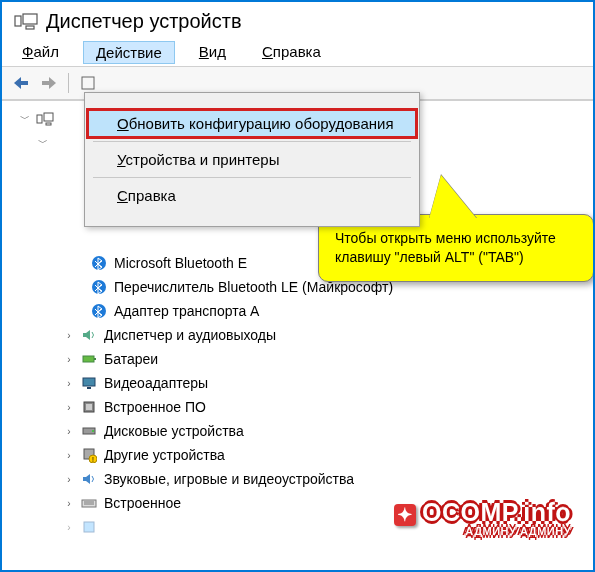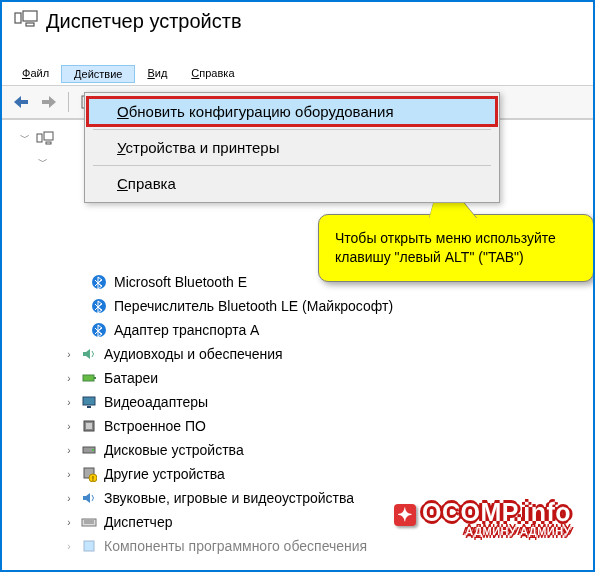--- a/index.html
+++ b/index.html
@@ -13,38 +13,37 @@
   .frame {
     width: 595px;
     height: 572px;
     border: 2px solid #0078d7;
     position: relative;
     background: #fff;
     overflow: hidden;
   }
   .titlebar {
     display: flex;
-    align-items: flex-start;
+    align-items: center;
     gap: 8px;
     padding: 8px 12px 4px 12px;
     font-size: 20px;
   }
   .title-icon {
     display: inline-flex;
     align-items: center;
     justify-content: center;
     width: 24px;
     height: 18px;
   }
   .menubar {
     display: flex;
-    gap: 0;
+    gap: 12px;
     padding: 4px 8px 2px 8px;
-    font-size: 11px;
-    margin-top: 24px;
+    font-size: 15px;
   }
   .menubar .menu-item {
     padding: 2px 12px;
     cursor: default;
   }
   .menubar .menu-item.active {
     background: #cde8ff;
     border: 1px solid #8ec8f0;
   }
   .toolbar {
@@ -109,25 +108,25 @@
   .lvl1 { padding-left: 0px; }
   .lvl2 { padding-left: 18px; }
   .lvl3 { padding-left: 44px; }
   .lvl4 { padding-left: 72px; }
 
   
   .dropdown {
     position: absolute;
     top: 90px;
     left: 82px;
-    width: 416px;
+    width: 336px;
     background: #f0f0f0;
     border: 1px solid #a0a0a0;
     box-shadow: 2px 2px 6px rgba(0,0,0,0.25);
-    padding: 4px 2px;
+    padding: 16px 2px;
     z-index: 20;
   }
   .dropdown .dd-item {
     padding: 6px 16px 6px 30px;
     font-size: 15px;
     cursor: default;
   }
   .dropdown .dd-item.highlight {
     background: #bee3fb;
     outline: 3px solid #d22020;
@@ -305,21 +304,21 @@
       </div>
 
       <div class="tree-row lvl3">
         <span class="expander">›</span>
         <span class="node-icon">
             <svg width="16" height="16" viewBox="0 0 16 16">
               <path d="M2 6 L5 6 L9 3 L9 13 L5 10 L2 10 Z" fill="#5a8"></path>
               <path d="M11 5 Q14 8 11 11" stroke="#5a8" fill="none"></path>
             </svg>
           </span>
-        <span class="node-label">Аудиовходы и обеспечения</span>
+        <span class="node-label">Диспетчер и аудиовыходы</span>
       </div>
       <div class="tree-row lvl3">
         <span class="expander">›</span>
         <span class="node-icon">
             <svg width="16" height="16" viewBox="0 0 16 16">
               <rect x="2" y="5" width="11" height="6" fill="#6b4" stroke="#484"></rect>
               <rect x="13" y="7" width="2" height="2" fill="#484"></rect>
             </svg>
           </span>
         <span class="node-label">Батареи</span>
@@ -377,30 +376,29 @@
       </div>
       <div class="tree-row lvl3">
         <span class="expander">›</span>
         <span class="node-icon">
             <svg width="16" height="16" viewBox="0 0 16 16">
               <rect x="1" y="5" width="14" height="7" fill="#ddd" stroke="#777"></rect>
               <line x1="3" y1="7" x2="13" y2="7" stroke="#777"></line>
               <line x1="3" y1="9" x2="13" y2="9" stroke="#777"></line>
             </svg>
           </span>
-        <span class="node-label">Диспетчер</span>
+        <span class="node-label">Встроенное</span>
       </div>
       <div class="tree-row lvl3" style="opacity:0.5">
         <span class="expander">›</span>
         <span class="node-icon">
             <svg width="16" height="16" viewBox="0 0 16 16">
               <rect x="3" y="3" width="10" height="10" fill="#8cf" stroke="#47a"></rect>
             </svg>
           </span>
-        <span class="node-label">Компоненты программного обеспечения</span>
       </div>
 
     </div>
   </div>
 
   <div class="callout">
     <span>Чтобы открыть меню используйте клавишу "левый ALT" ("TAB")</span>
   </div>
 
   <div class="watermark">

